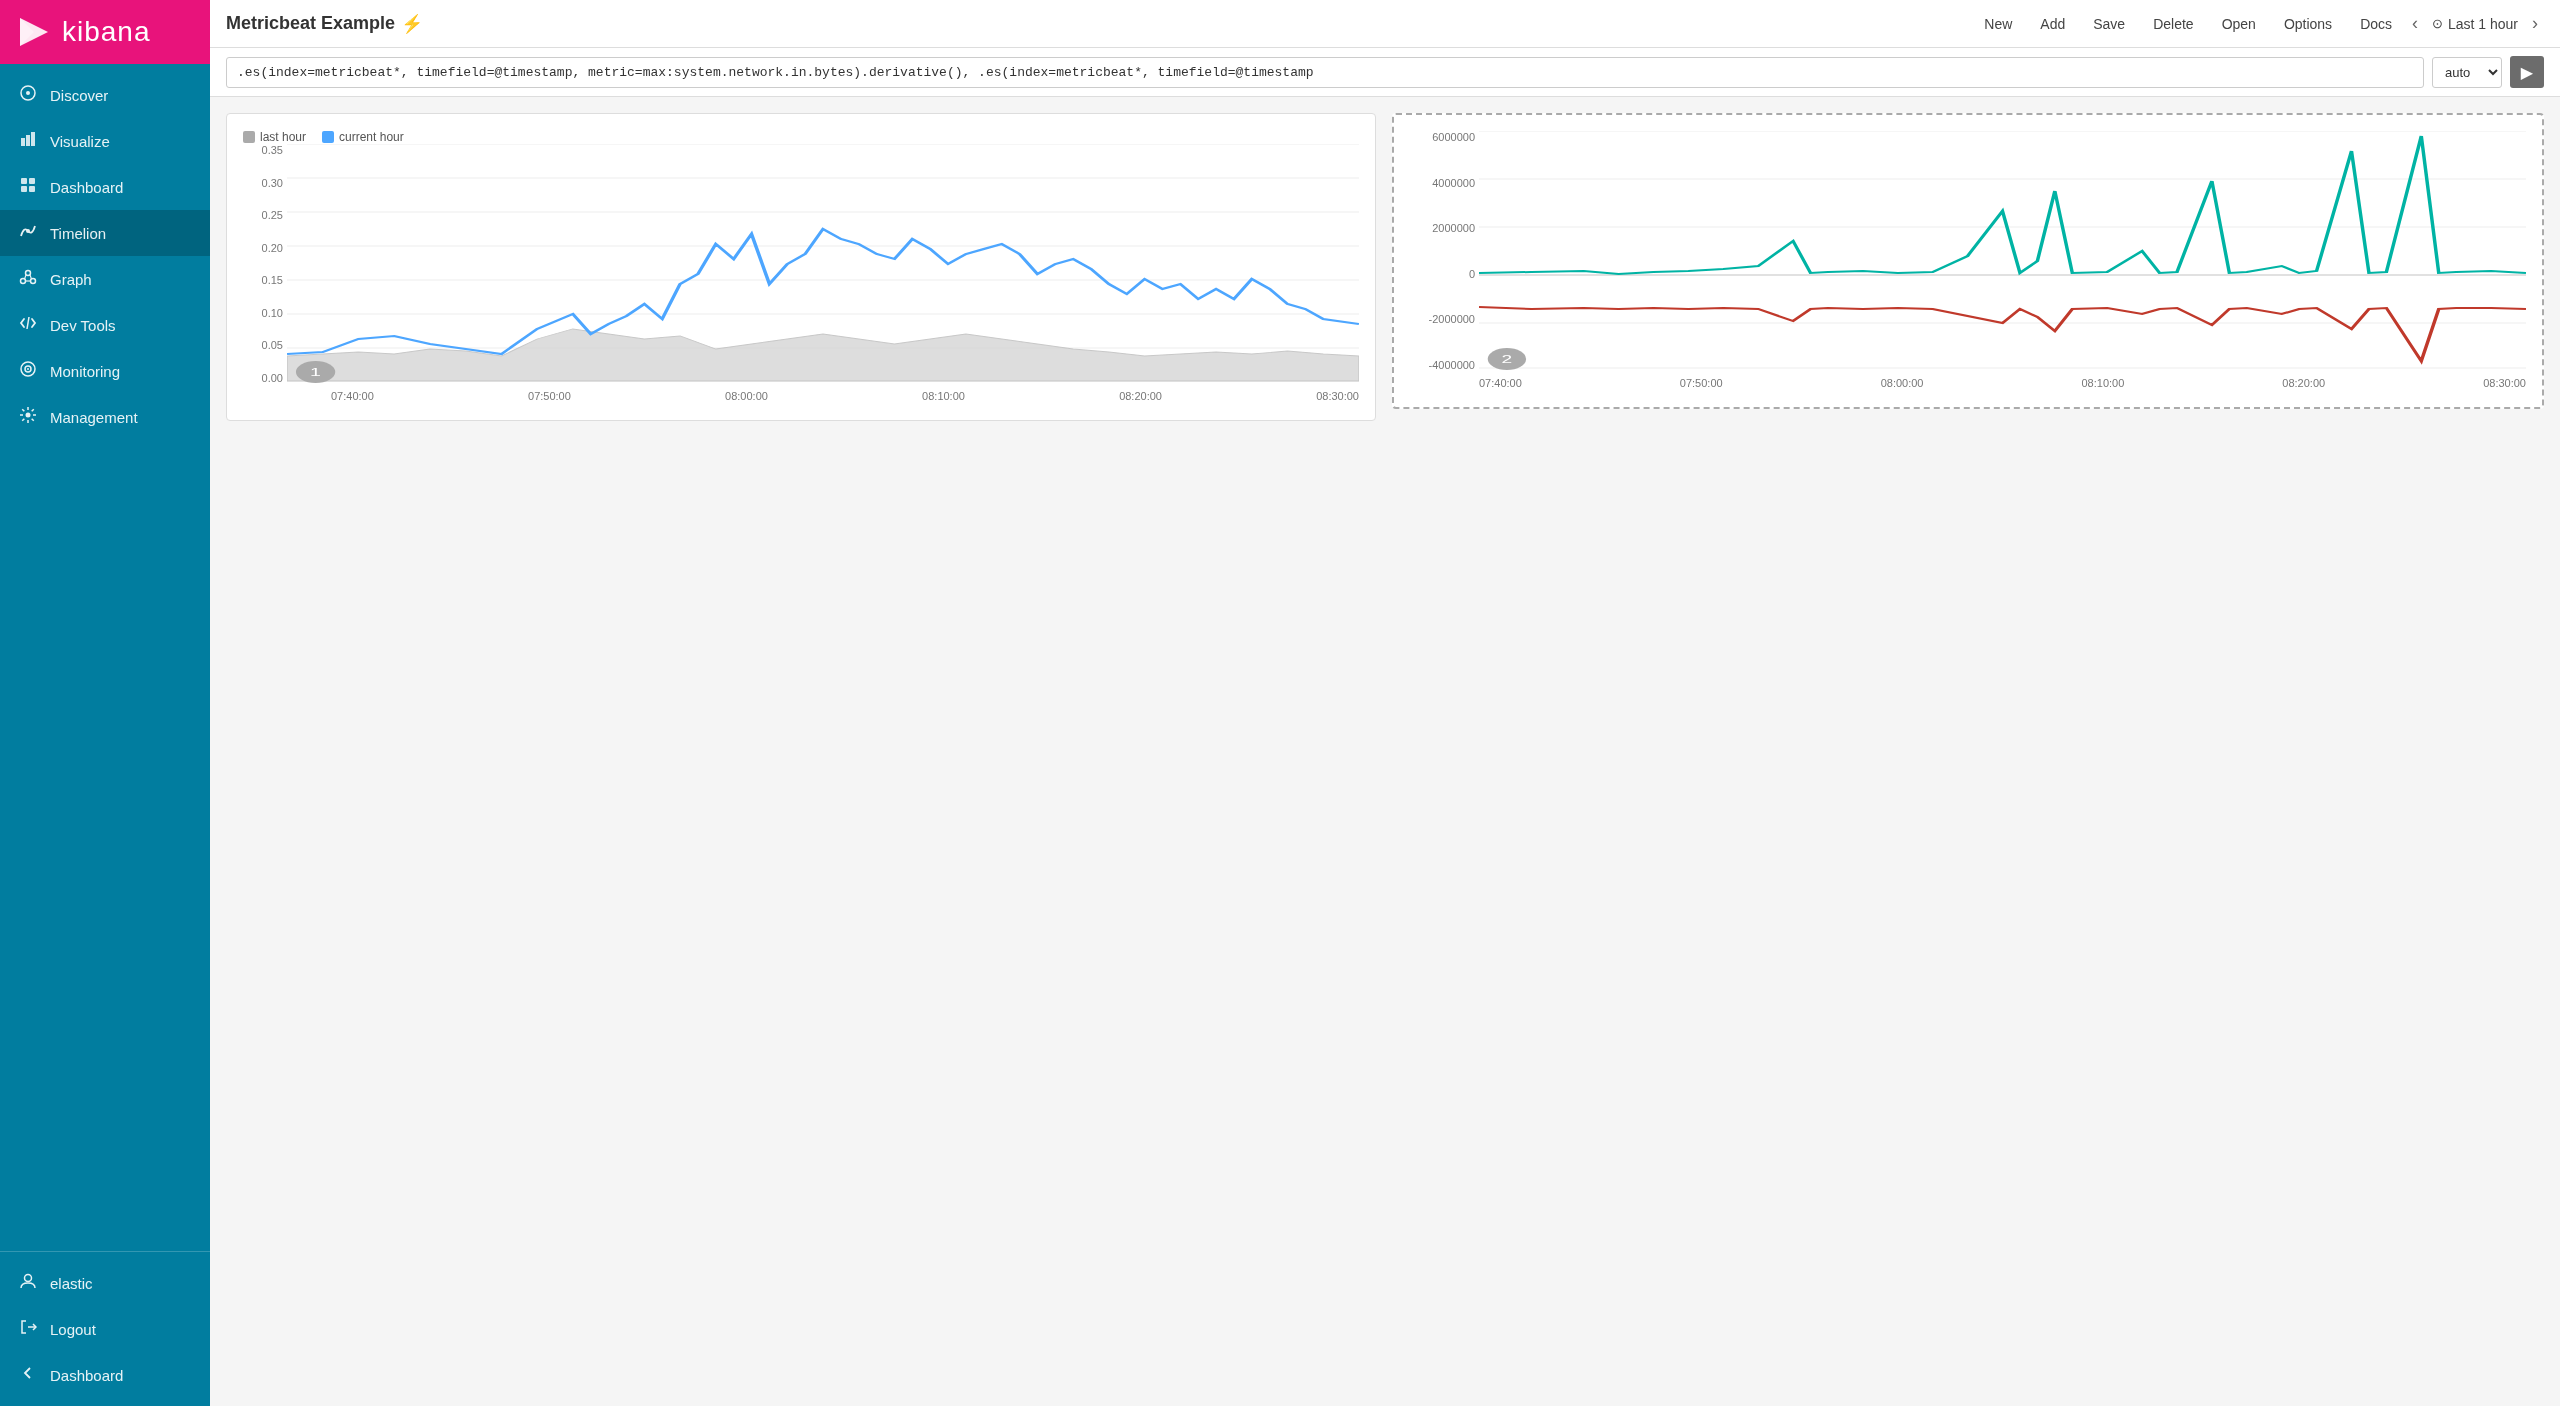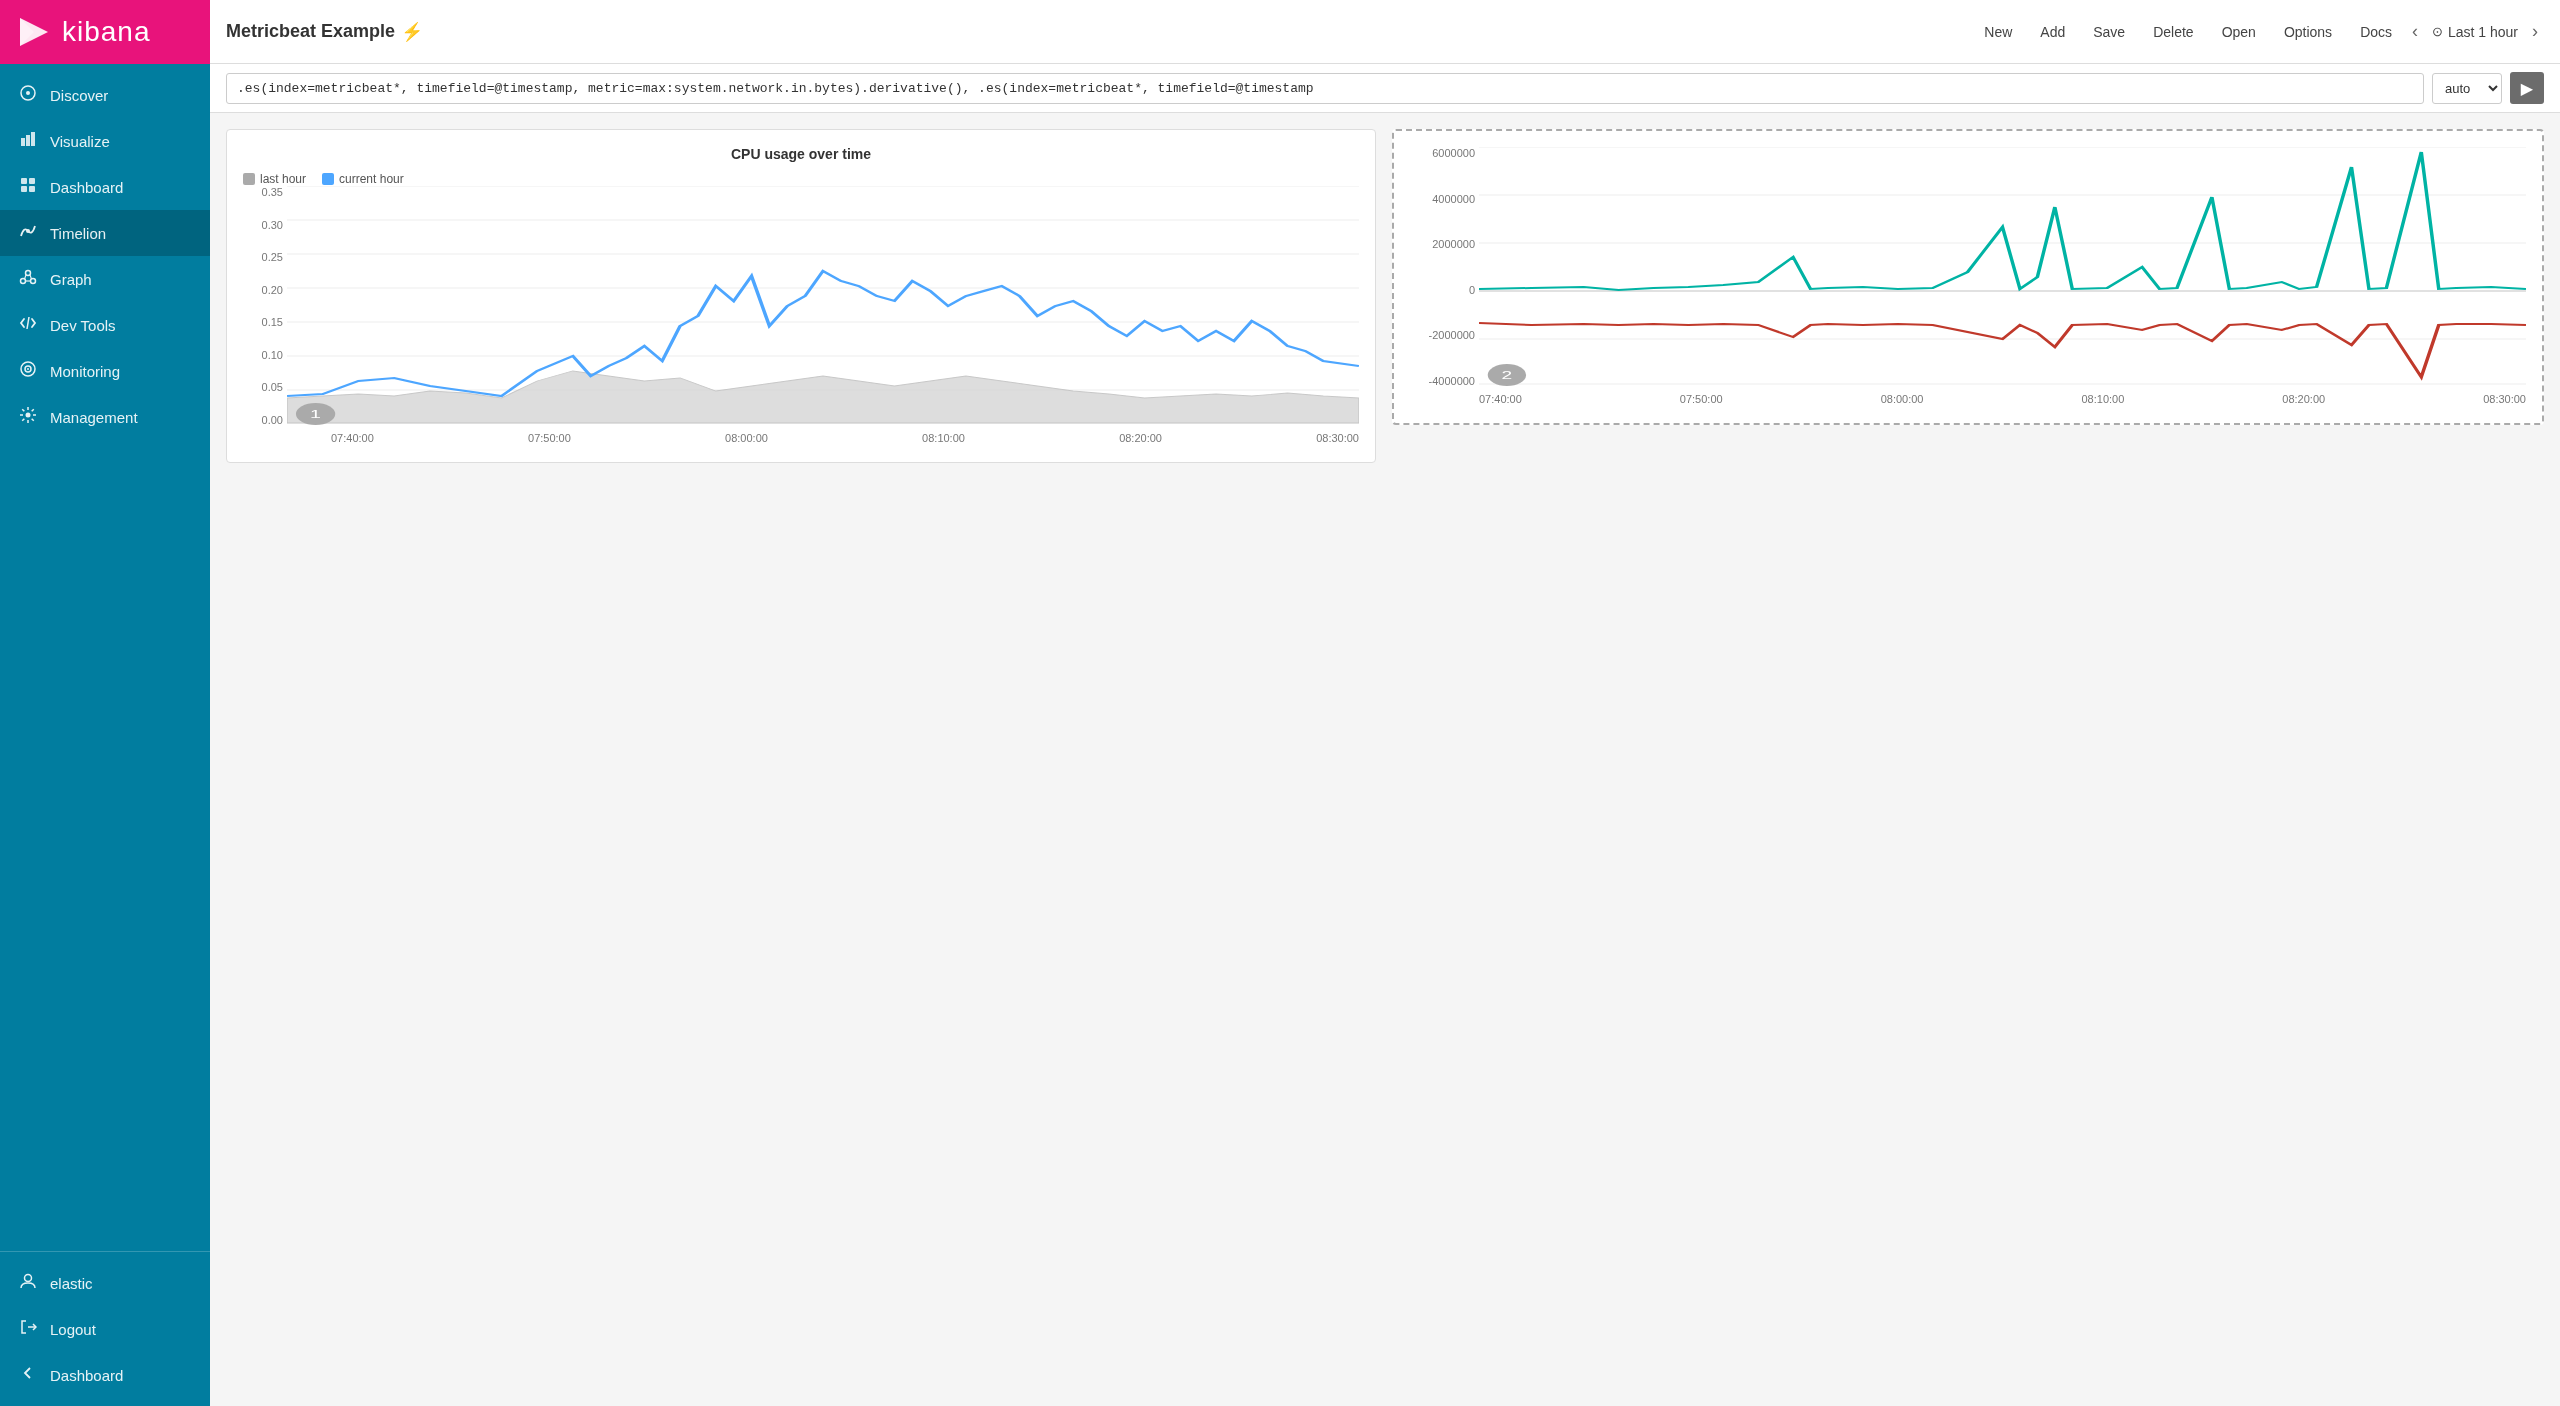--- a/index.html
+++ b/index.html
@@ -63,21 +63,21 @@
       overflow: hidden;
     }
 
     
     .topbar {
       background: white;
       border-bottom: 1px solid #ddd;
       display: flex;
       align-items: center;
       padding: 0 16px;
-      height: 64px;
+      height: 48px;
       gap: 0;
     }
     .topbar-title {
       font-size: 18px;
       font-weight: 600;
       color: #333;
       margin-right: 20px;
       display: flex;
       align-items: center;
       gap: 6px;
@@ -379,21 +379,20 @@
       <option>auto</option>
     </select>
     <button class="run-btn">
       <span>▶</span>
     </button>
   </div>
 
   <div class="content">
 
     <div class="chart-panel" style="flex: 1;">
-      <div class="chart-title">CPU usage over time</div>
       <div class="chart-legend">
         <div class="legend-item">
           <div class="legend-dot" style="background:#aaa;"></div>
           <span>last hour</span>
         </div>
         <div class="legend-item">
           <div class="legend-dot" style="background:#4da6ff;"></div>
           <span>current hour</span>
         </div>
       </div>

